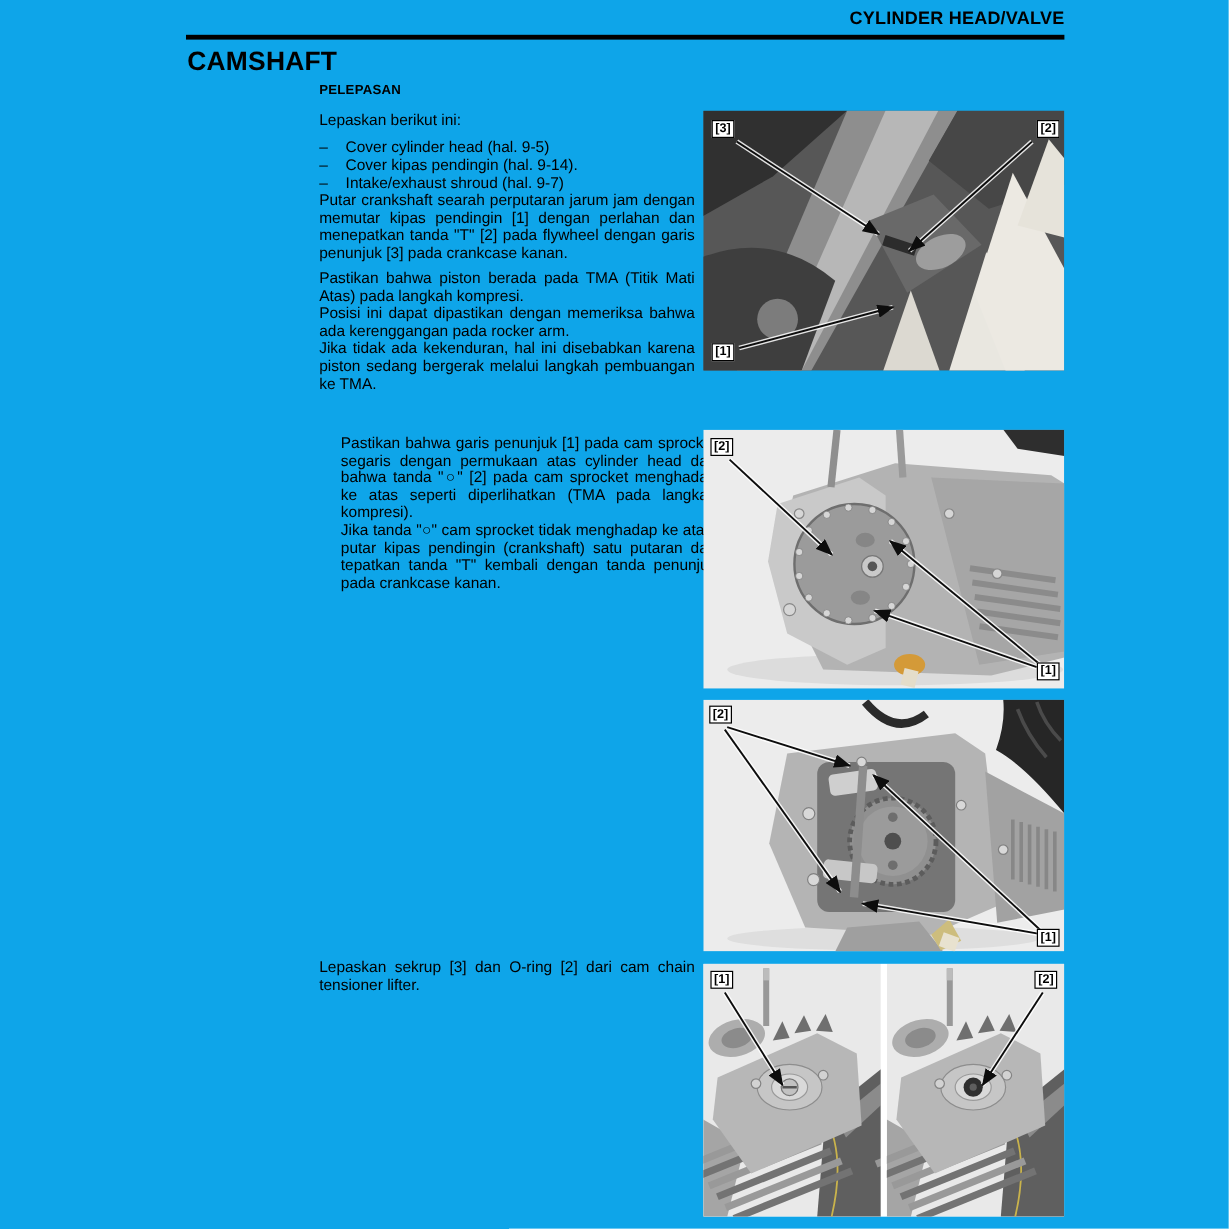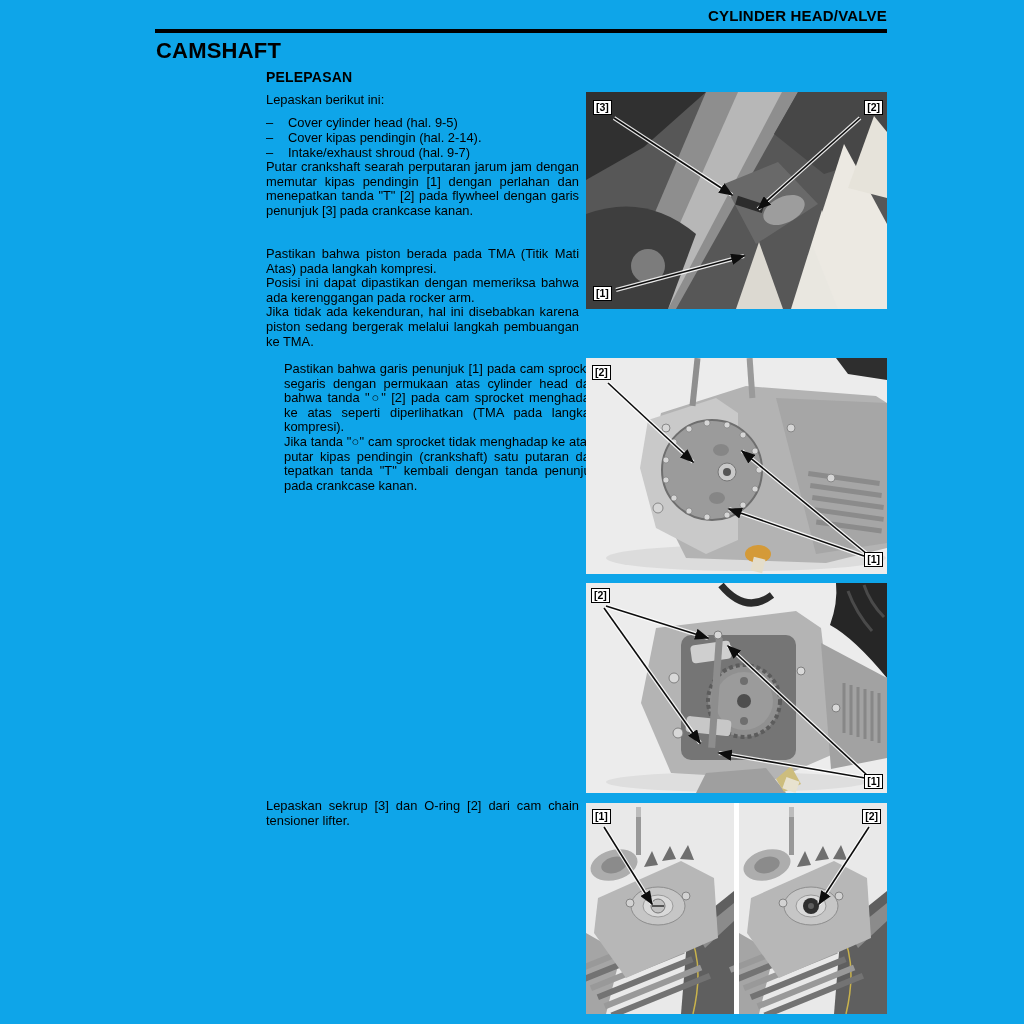--- a/index.html
+++ b/index.html
@@ -2,21 +2,21 @@
 <html><head>
 <meta charset="utf-8">
 <style>
   html,body{margin:0;padding:0;background:#ffffff;}
   .page{position:relative;width:1024px;height:1024px;background:#0ea5e9;
         font-family:"Liberation Sans",sans-serif;color:#000;overflow:hidden;}
   .abs{position:absolute;}
   .hdr-title{font-size:15px;font-weight:bold;letter-spacing:.2px;text-align:right;}
   .rule{background:#000;}
   .h1{font-size:22px;font-weight:bold;letter-spacing:.2px;}
-  .h2{font-size:14px;font-weight:bold;letter-spacing:.2px;}
+  .h2{font-size:11px;font-weight:bold;letter-spacing:.2px;}
   .body-text{font-size:12.9px;line-height:14.6px;text-align:justify;}
   .nojust{text-align:left;}
   .list-row{display:flex;font-size:12.9px;line-height:15px;}
   .dash{width:22px;flex:0 0 22px;}
   .fig{position:absolute;overflow:hidden;}
   .fig svg{position:absolute;left:0;top:0;}
   .art{z-index:1;}
   .arrows{z-index:2;}
   .callout{position:absolute;z-index:3;background:#fff;border:1.5px solid #000;
            font-weight:bold;font-size:10.5px;line-height:13px;padding:0 2px;}
@@ -36,31 +36,31 @@
 
   <div class="abs body-text nojust" style="left:266px;top:93px;width:313px;">Lepaskan berikut ini:</div>
 
   <div class="abs" style="left:266px;top:115px;width:313px;">
     <div class="list-row">
       <span class="dash">–</span>
       <span>Cover cylinder head (hal. 9-5)</span>
     </div>
     <div class="list-row">
       <span class="dash">–</span>
-      <span>Cover kipas pendingin (hal. 2-14).</span>
+      <span>Cover kipas pendingin (hal. 9-14).</span>
     </div>
     <div class="list-row">
       <span class="dash">–</span>
       <span>Intake/exhaust shroud (hal. 9-7)</span>
     </div>
   </div>
 
   <div class="abs body-text" style="left:266px;top:160px;width:313px;">Putar crankshaft searah perputaran jarum jam dengan memutar kipas pendingin [1] dengan perlahan dan menepatkan tanda "T" [2] pada flywheel dengan garis penunjuk [3] pada crankcase kanan.</div>
 
-  <div class="abs" style="left:266px;top:225px;width:313px;margin-top:22px;">
+  <div class="abs" style="left:266px;top:225px;width:313px;">
     <div class="body-text">Pastikan bahwa piston berada pada TMA (Titik Mati Atas) pada langkah kompresi.</div>
     <div class="body-text">Posisi ini dapat dipastikan dengan memeriksa bahwa ada kerenggangan pada rocker arm.</div>
     <div class="body-text">Jika tidak ada kekenduran, hal ini disebabkan karena piston sedang bergerak melalui langkah pembuangan ke TMA.</div>
   </div>
 
   <div class="abs" style="left:284px;top:362px;width:313px;">
     <div class="body-text">Pastikan bahwa garis penunjuk [1] pada cam sprocket segaris dengan permukaan atas cylinder head dan bahwa tanda "○" [2] pada cam sprocket menghadap ke atas seperti diperlihatkan (TMA pada langkah kompresi).</div>
     <div class="body-text">Jika tanda "○" cam sprocket tidak menghadap ke atas, putar kipas pendingin (crankshaft) satu putaran dan tepatkan tanda "T" kembali dengan tanda penunjuk pada crankcase kanan.</div>
   </div>
 

